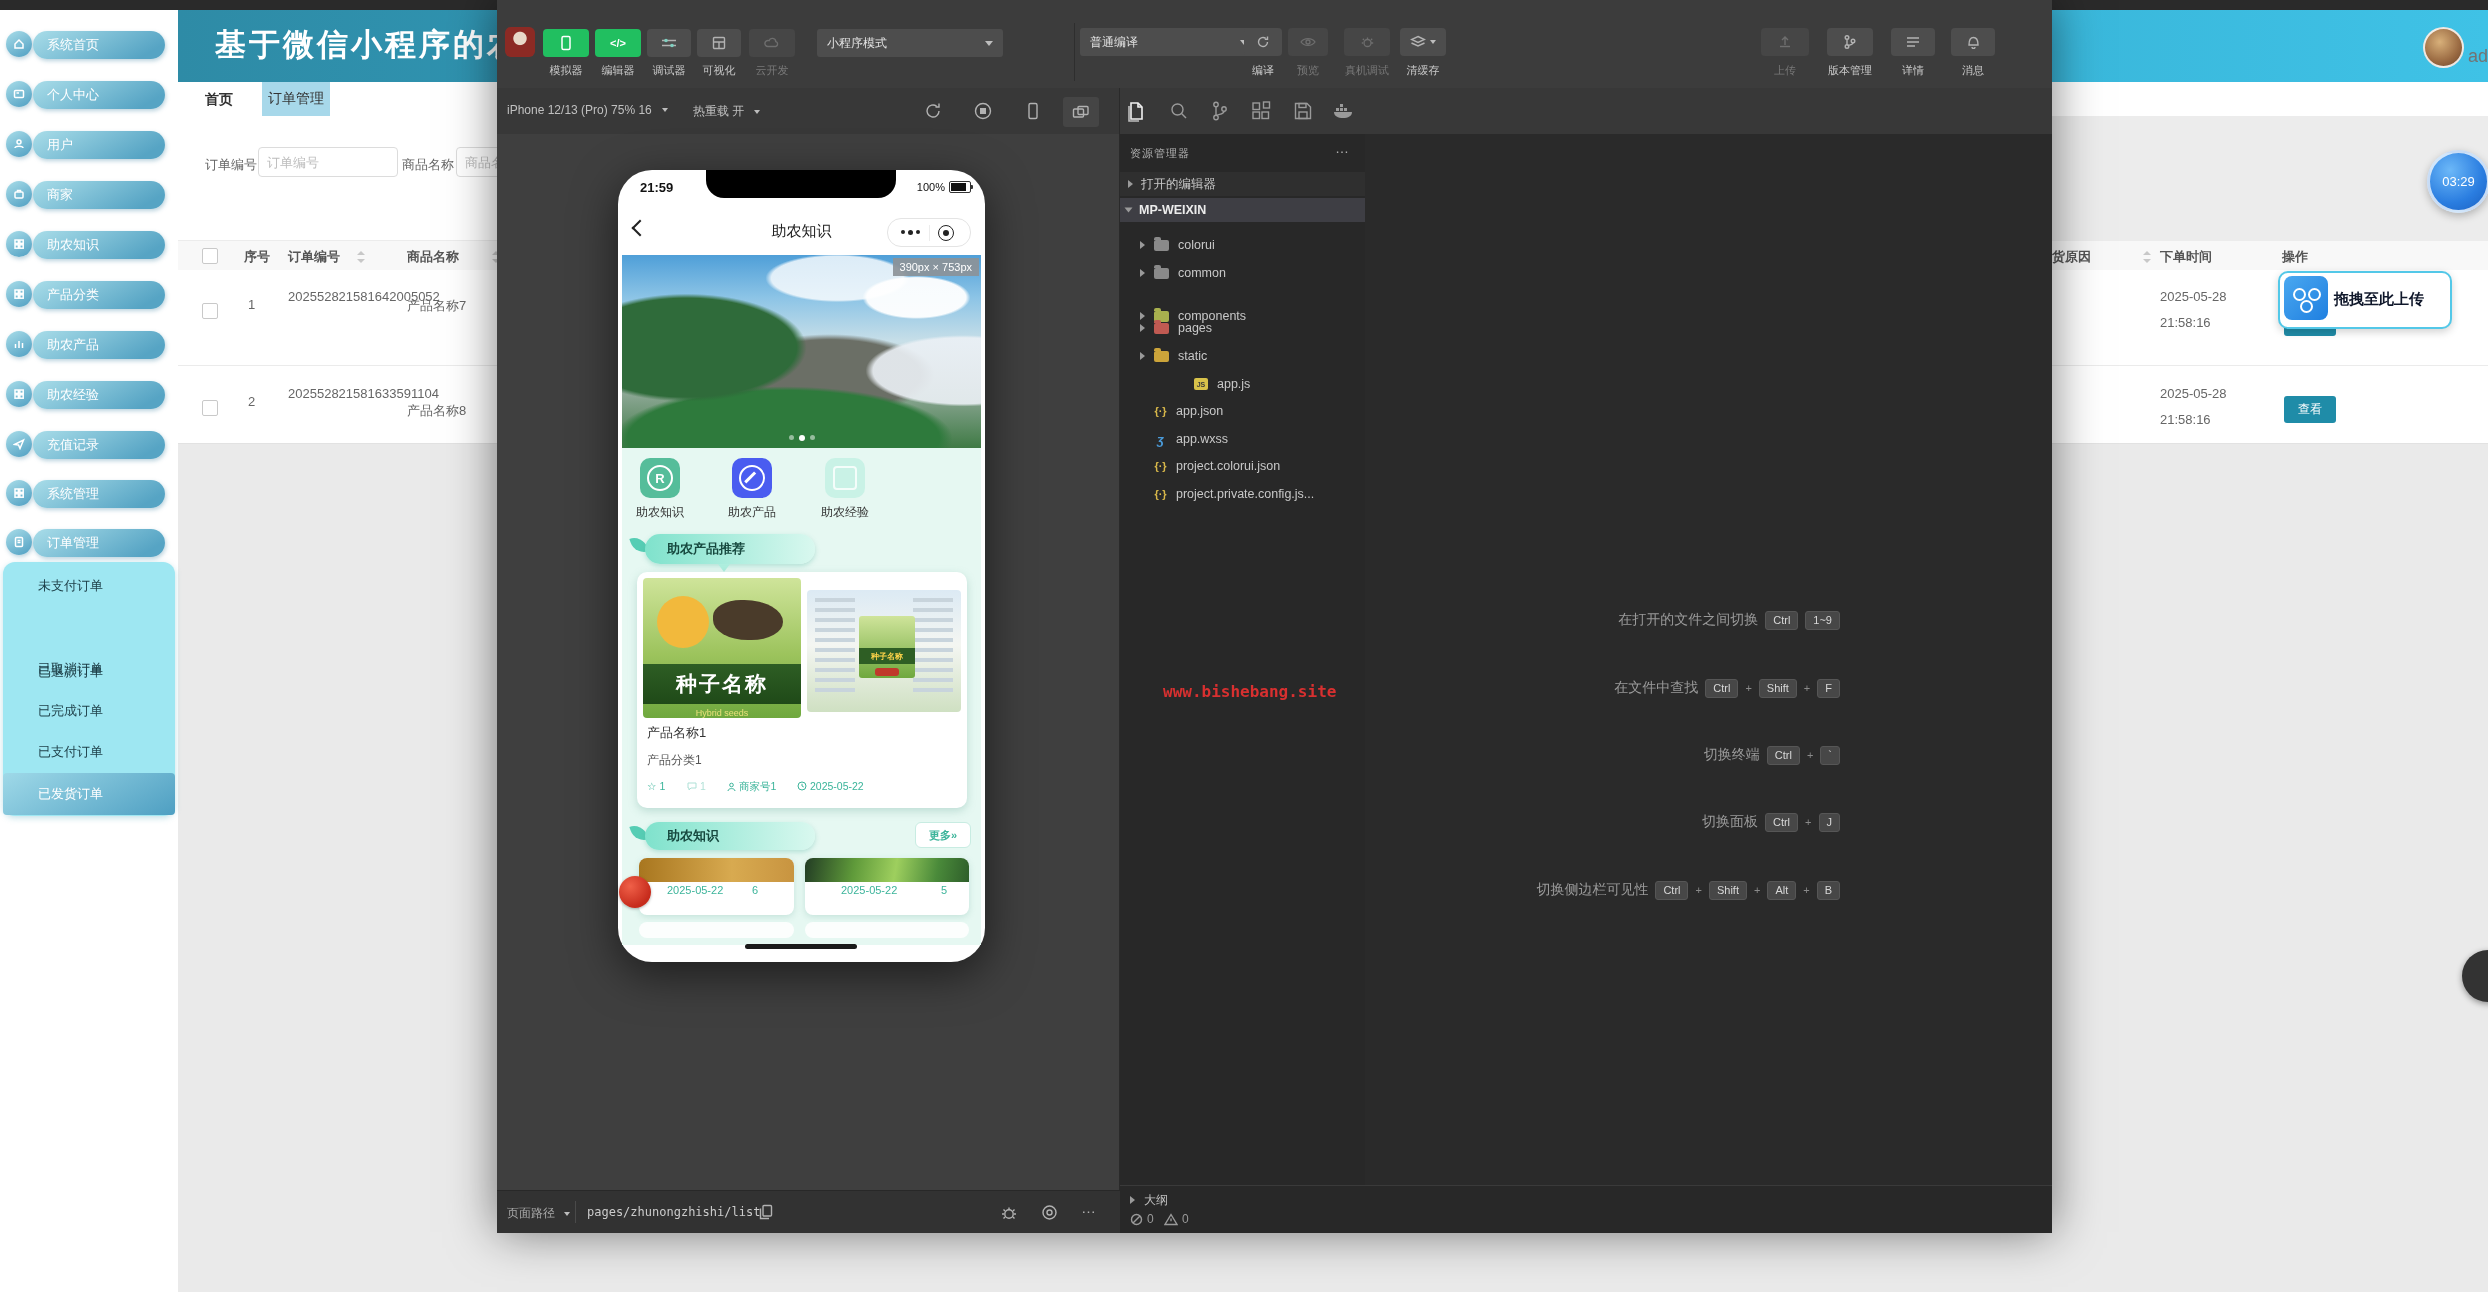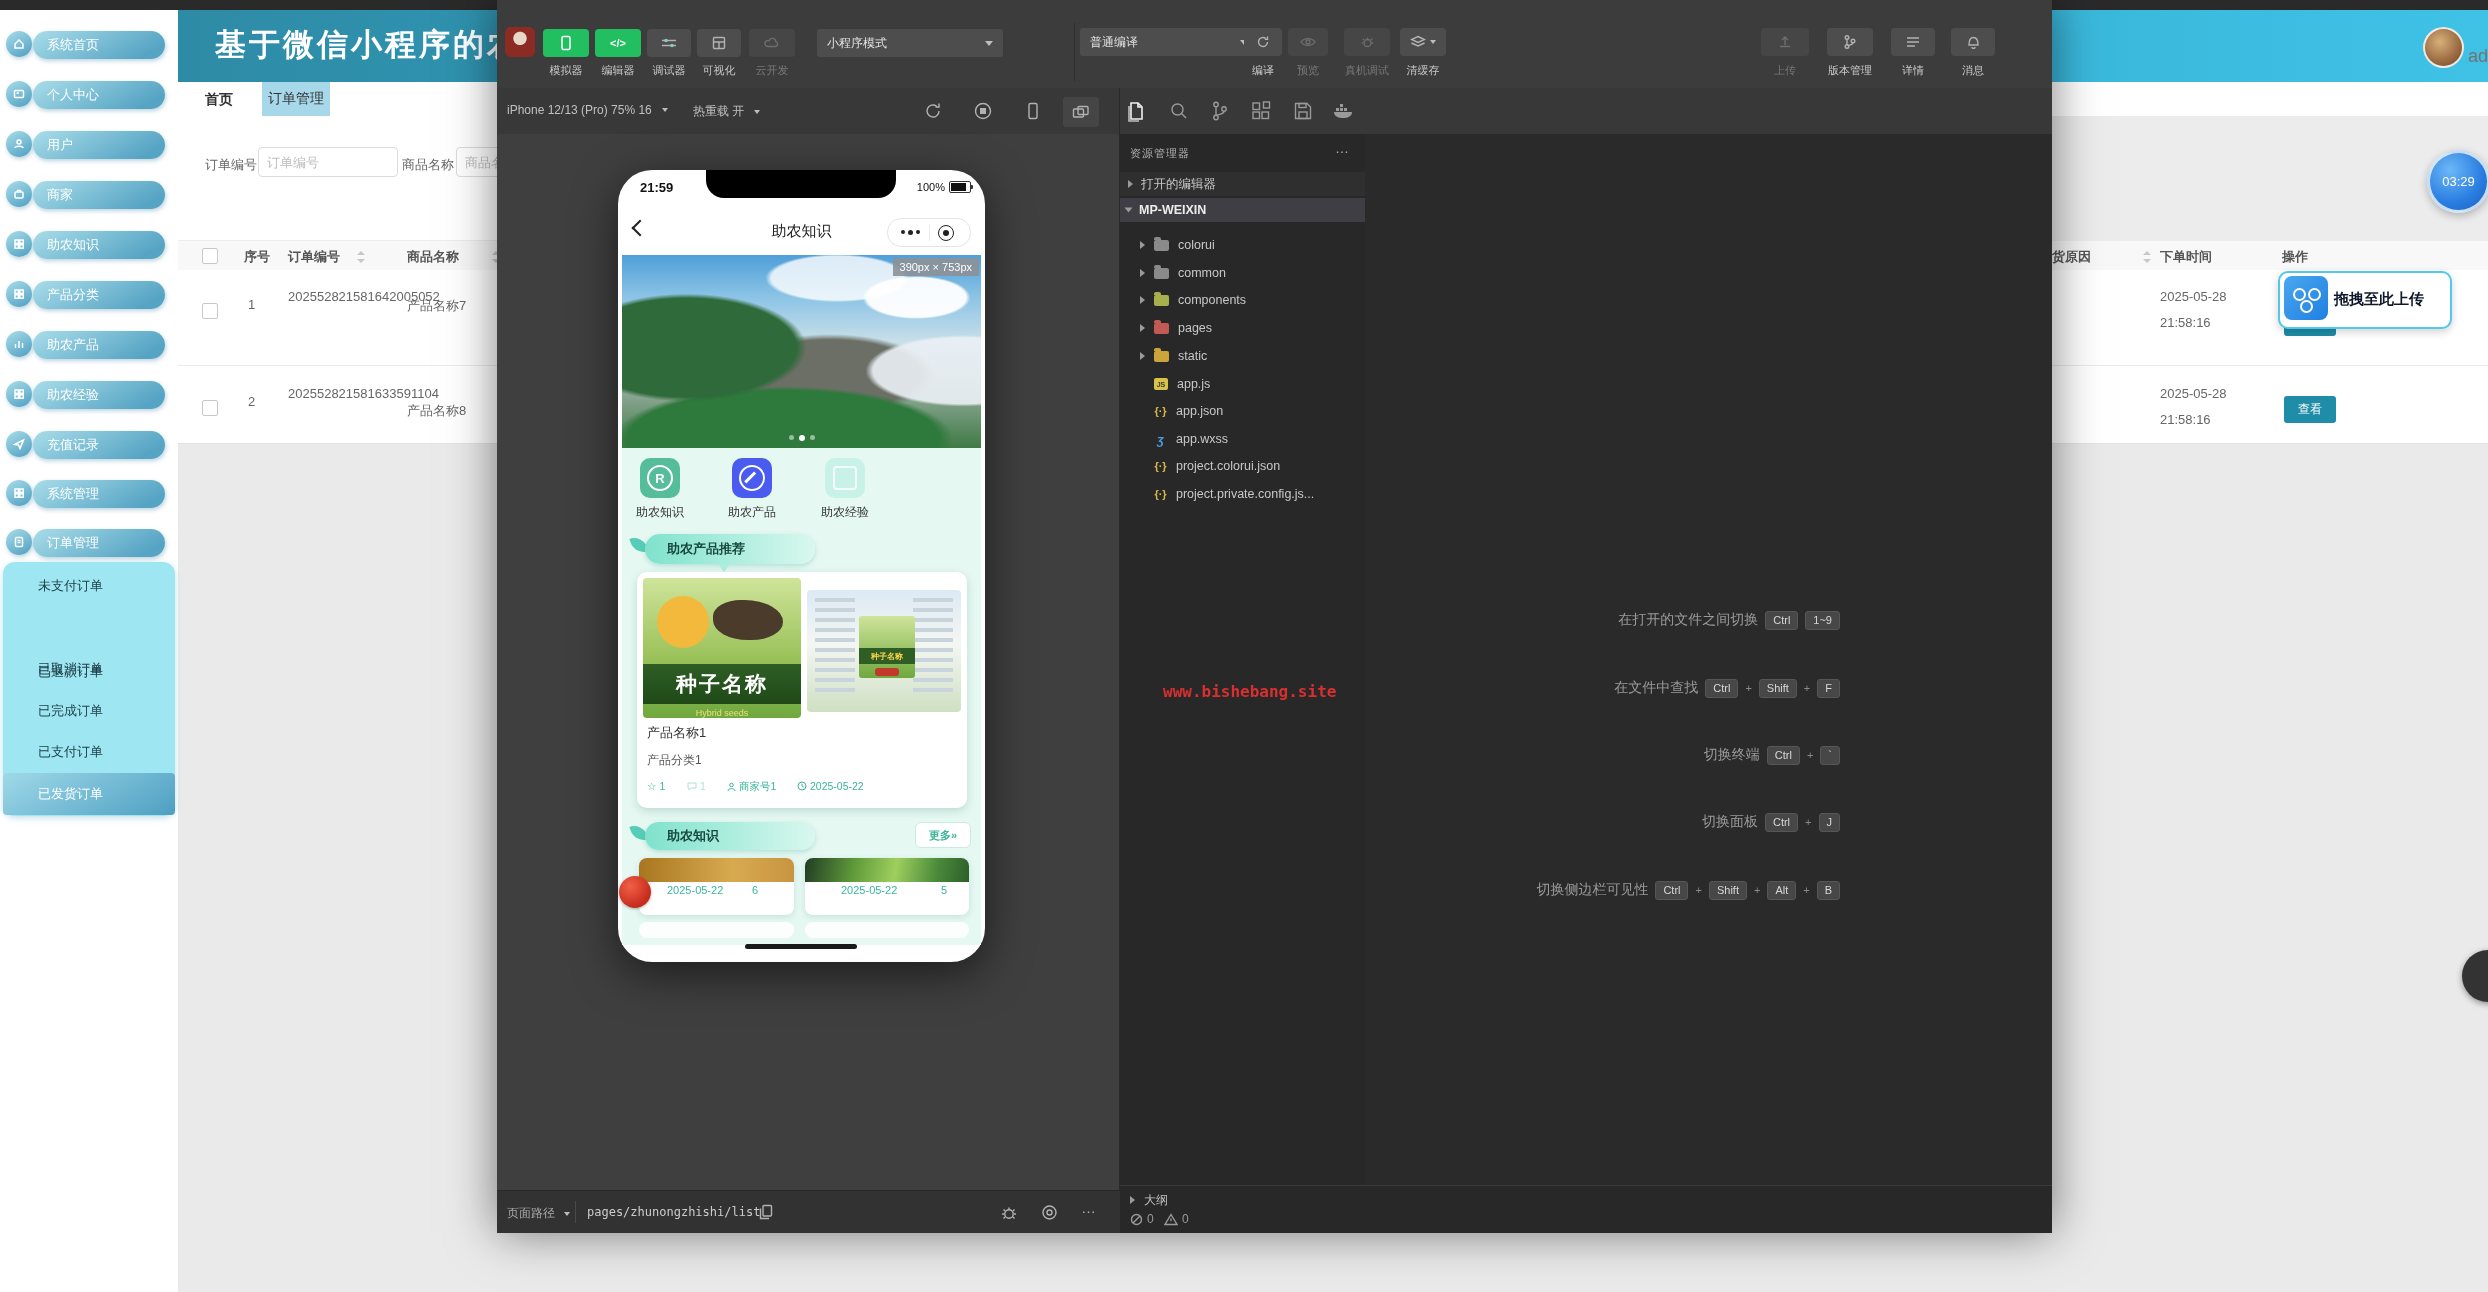--- a/index.html
+++ b/index.html
@@ -568,36 +568,36 @@
       <div class="trow" style="top:99px;">
         <span class="chev" style="margin-left:20px;"></span>
           <span class="folder" style="background:#8a8a8a;margin-left:9px;"></span>
         <span class="tname" style="margin-left:9px;">colorui</span>
         </div>
       <div class="trow" style="top:127px;">
         <span class="chev" style="margin-left:20px;"></span>
           <span class="folder" style="background:#8a8a8a;margin-left:9px;"></span>
         <span class="tname" style="margin-left:9px;">common</span>
         </div>
-      <div class="trow" style="top:154px;">
+      <div class="trow" style="top:170px;">
         <span class="chev" style="margin-left:20px;"></span>
           <span class="folder" style="background:#a8b04e;margin-left:9px;"></span>
         <span class="tname" style="margin-left:9px;">components</span>
         </div>
       <div class="trow" style="top:182px;">
         <span class="chev" style="margin-left:20px;"></span>
           <span class="folder" style="background:#c05a52;margin-left:9px;"></span>
         <span class="tname" style="margin-left:9px;">pages</span>
         </div>
       <div class="trow" style="top:210px;">
         <span class="chev" style="margin-left:20px;"></span>
           <span class="folder" style="background:#cca43a;margin-left:9px;"></span>
         <span class="tname" style="margin-left:9px;">static</span>
         </div>
-      <div class="trow" style="top:238px;">
+      <div class="trow" style="top:238px;padding-left:40px;">
         <span class="fjs" style="margin-left:34px;">JS</span>
         <span class="tname" style="margin-left:9px;">app.js</span>
         </div>
       <div class="trow" style="top:265px;">
         <span class="fjson" style="margin-left:33px;">{·}</span>
         <span class="tname" style="margin-left:8px;">app.json</span>
         </div>
       <div class="trow" style="top:293px;">
         <span class="fwxss" style="margin-left:33px;">ʒ</span>
         <span class="tname" style="margin-left:8px;">app.wxss</span>

